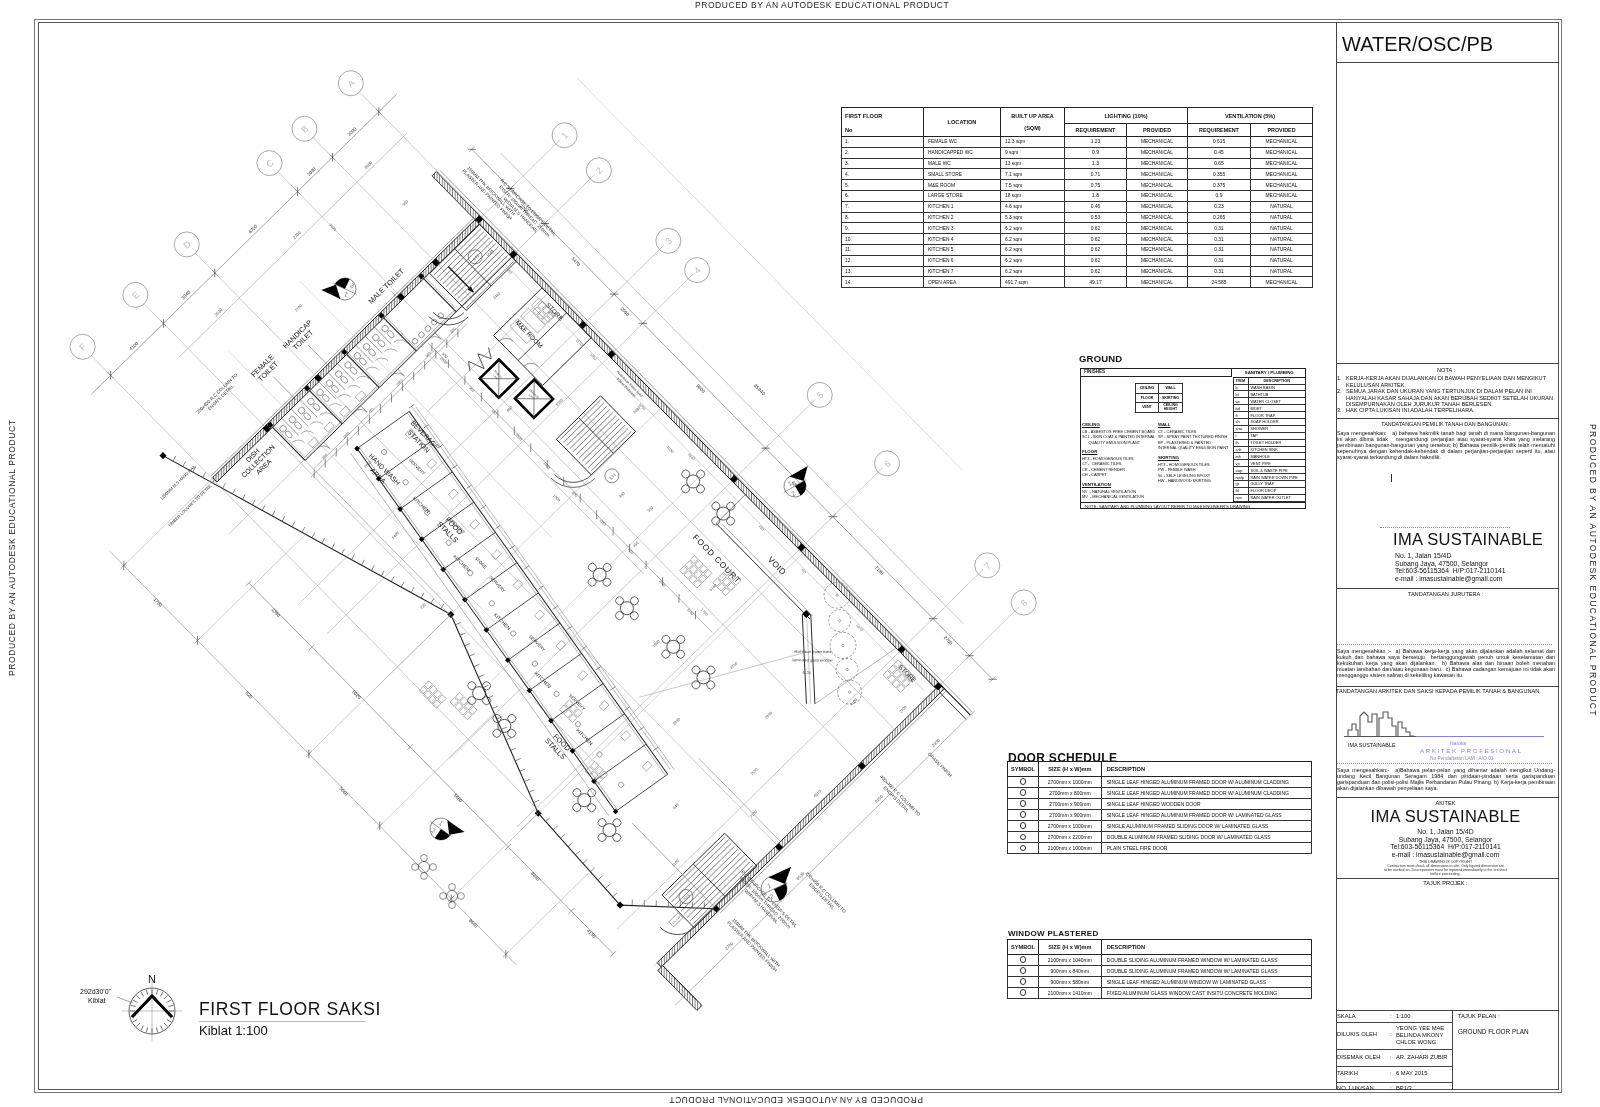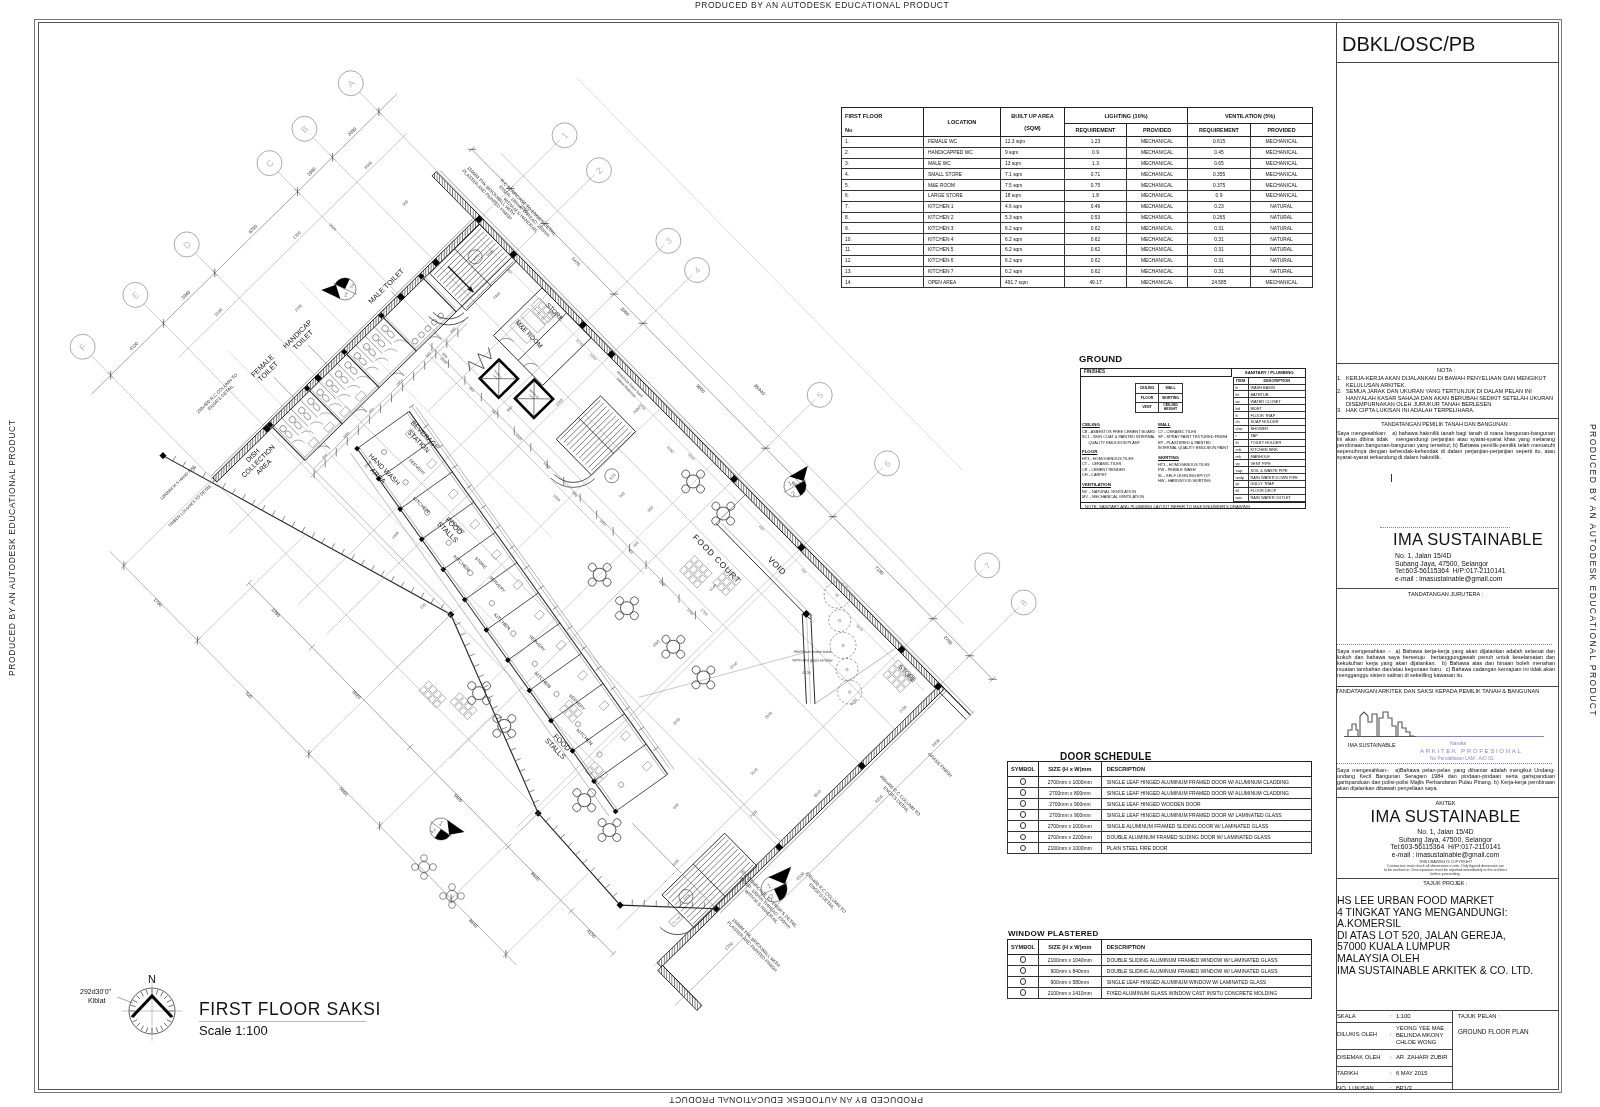--- a/index.html
+++ b/index.html
@@ -13,21 +13,21 @@
 <div class="abs" style="left:695px;top:0px;width:260px;font-size:8.5px;color:#222;letter-spacing:0.55px;white-space:nowrap;">PRODUCED BY AN AUTODESK EDUCATIONAL PRODUCT</div>
 <div class="abs" style="left:681px;top:1095px;width:242px;font-size:8.5px;color:#222;letter-spacing:0.55px;white-space:nowrap;transform:rotate(180deg);">PRODUCED BY AN AUTODESK EDUCATIONAL PRODUCT</div>
 <div class="abs vtext" style="left:7px;top:436px;height:240px;font-size:8.5px;color:#222;letter-spacing:0.6px;white-space:nowrap;transform:rotate(180deg);">PRODUCED BY AN AUTODESK EDUCATIONAL PRODUCT</div>
 <div class="abs vtext" style="left:1588px;top:424px;height:310px;font-size:8.5px;color:#222;letter-spacing:1.45px;white-space:nowrap;">PRODUCED BY AN AUTODESK EDUCATIONAL PRODUCT</div>
 
 <div class="abs" style="left:34px;top:19px;width:1528px;height:1074px;border:1px solid #777;"></div>
 <div class="abs" style="left:38px;top:22px;width:1521px;height:1068px;border:1px solid #555;"></div>
 
 <div class="abs" style="left:1336px;top:22px;width:0;height:1068px;border-left:1.2px solid #444;"></div>
 <div class="abs" style="left:1336px;top:62px;width:223px;height:0;border-top:1px solid #444;"></div>
-<div class="abs" style="left:1342px;top:33px;font-size:20px;color:#111;">DBKL/OSC/PB</div>
+<div class="abs" style="left:1342px;top:33px;font-size:20px;color:#111;">WATER/OSC/PB</div>
 <div class="abs" style="left:1336px;top:362.5px;width:223px;height:0;border-top:1px solid #444;"></div>
 <div class="abs" style="left:1337px;top:367px;width:218px;font-size:5.6px;line-height:6.4px;color:#111;">
 <div style="text-align:center;margin-bottom:2px;">NOTA :</div>
 <div style="display:flex;">
         <span style="width:9px;">1.</span>
         <span style="flex:1;">KERJA-KERJA AKAN DIJALANKAN DI BAWAH PENYELIAAN DAN MENGIKUT KELULUSAN ARKITEK.</span>
       </div>
 <div style="display:flex;">
         <span style="width:9px;">2.</span>
         <span style="flex:1;">SEMUA JARAK DAN UKURAN YANG TERTUNJUK DI DALAM PELAN INI HANYALAH KASAR SAHAJA DAN AKAN BERUBAH SEDIKIT SETELAH UKURAN DISEMPURNAKAN OLEH JURUKUR TANAH BERLESEN.</span>
@@ -67,21 +67,20 @@
 <div class="abs" style="left:1337px;top:767px;width:218px;font-size:5.4px;line-height:6.1px;color:#111;text-align:justify;">Saya mengesahkan:-&nbsp; a)Bahawa pelan-pelan yang dihantar adalah mengikut Undang-undang Kecil Bangunan Seragam 1984 dan pindaan-pindaan serta garispanduan garispanduan dan polisi-polisi Majlis Perbandaran Pulau Pinang. b) Kerja-kerja pembinaan akan dijalankan dibawah penyeliaan saya.</div>
 <div class="abs" style="left:1336px;top:796.5px;width:223px;height:0;border-top:1px solid #444;"></div>
 <div class="abs" style="left:1332px;top:800px;width:227px;text-align:center;color:#111;">
 <div style="font-size:5.6px;">AKITEK</div>
 <div style="font-size:16.5px;letter-spacing:0.3px;margin-top:1px;">IMA SUSTAINABLE</div>
 <div style="font-size:6.8px;line-height:7.6px;margin-top:2px;">No. 1, Jalan 15/4D<br>Subang Jaya, 47500, Selangor<br>Tel:603-56115364&nbsp; H/P:017-2110141<br>e-mail : imasustainable@gmail.com</div>
 <div style="font-size:3.6px;line-height:4px;margin-top:2px;color:#333;">THIS DRAWING IS COPYRIGHT<br>Contractors must check all dimensions in site. Only figured dimension are<br>to be worked on. Discrepancies must be reported immediately to the architect<br>before proceeding.</div>
 </div>
 <div class="abs" style="left:1336px;top:877.5px;width:223px;height:0;border-top:1px solid #444;"></div>
 <div class="abs" style="left:1332px;top:880px;width:227px;text-align:center;font-size:5.6px;color:#111;">TAJUK PROJEK :</div>
-<div class="abs" style="left:1337px;top:895px;width:222px;font-size:10.5px;line-height:11.6px;color:#111;">HS LEE URBAN FOOD MARKET<br>4 TINGKAT YANG MENGANDUNGI:<br>A.KOMERSIL<br>DI ATAS LOT 520, JALAN GEREJA,<br>57000 KUALA LUMPUR<br>MALAYSIA OLEH<br>IMA SUSTAINABLE ARKITEK &amp; CO. LTD.</div>
 <div class="abs" style="left:1336px;top:1009.5px;width:223px;height:0;border-top:1px solid #444;"></div>
 <div class="abs" style="left:1336px;top:1022px;width:116px;height:0;border-top:1px solid #444;"></div>
 <div class="abs" style="left:1336px;top:1049px;width:116px;height:0;border-top:1px solid #444;"></div>
 <div class="abs" style="left:1336px;top:1066px;width:116px;height:0;border-top:1px solid #444;"></div>
 <div class="abs" style="left:1336px;top:1082px;width:116px;height:0;border-top:1px solid #444;"></div>
 <div class="abs" style="left:1452px;top:1009.5px;width:0;height:80px;border-left:1px solid #444;"></div>
 <div class="abs" style="left:1337px;top:1013px;font-size:5.8px;color:#111;">SKALA</div>
 <div class="abs" style="left:1390px;top:1013px;font-size:5.8px;color:#111;">:</div>
 <div class="abs" style="left:1396px;top:1013px;font-size:5.8px;line-height:7px;color:#111;">1:100</div>
 <div class="abs" style="left:1337px;top:1031px;font-size:5.8px;color:#111;">DILUKIS OLEH</div>
@@ -379,21 +378,21 @@
         <tr style="height:6.9px;">
           <td style="border:1px solid #333;padding-left:2px;">fd</td>
           <td style="border:1px solid #333;padding-left:2px;">FLOOR DROP</td>
         </tr>
         <tr style="height:6.9px;">
           <td style="border:1px solid #333;padding-left:2px;">rwo</td>
           <td style="border:1px solid #333;padding-left:2px;">RAIN  WATER  OUTLET</td>
         </tr>
       </tbody>
     </table>
-<div class="abs" style="left:1060px;top:751px;font-size:10px;font-weight:bold;letter-spacing:0.3px;color:#111;">DOOR SCHEDULE</div>
+<div class="abs" style="left:1008px;top:751px;font-size:12px;font-weight:bold;letter-spacing:0.3px;color:#111;">DOOR SCHEDULE</div>
     <table class="abs" style="left:1007px;top:761px;width:305px;font-size:5px;color:#111;">
       <colgroup>
         <col style="width:31px">
         <col style="width:63px">
         <col style="width:211px">
       </colgroup>
       <tbody>
         <tr style="height:15px;">
           <td style="border:1.2px solid #222;border-bottom:1.6px solid #222;text-align:center;font-weight:bold;font-size:5.6px;">SYMBOL</td>
           <td style="border:1.2px solid #222;border-bottom:1.6px solid #222;text-align:center;font-weight:bold;font-size:5.6px;">SIZE (H x W)mm</td>
@@ -466,21 +465,21 @@
         </tr>
         <tr style="height:11.05px;">
           <td style="border:1px solid #333;text-align:center;"><span style="display:inline-block;width:6.5px;height:6.5px;border:0.8px solid #333;border-radius:50%;"></span></td>
           <td style="border:1px solid #333;text-align:center;">2100mm x 1410mm</td>
           <td style="border:1px solid #333;padding-left:5px;">FIXED ALUMINUM GLASS WINDOW CAST INSITU CONCRETE MOLDING</td>
         </tr>
       </tbody>
     </table>
 <div class="abs" style="left:199px;top:999px;font-size:17.5px;letter-spacing:0.6px;color:#111;">FIRST FLOOR SAKSI</div>
 <div class="abs" style="left:199px;top:1021px;width:167px;height:0;border-top:1px solid #bbb;"></div>
-<div class="abs" style="left:199px;top:1022.5px;font-size:13px;color:#111;">Scale 1:100</div>
+<div class="abs" style="left:199px;top:1022.5px;font-size:13px;color:#111;">Kiblat 1:100</div>
 <div class="abs" style="left:80px;top:988px;font-size:7px;color:#111;">292d30'0"</div>
 <div class="abs" style="left:88px;top:997px;font-size:7px;color:#111;">Kiblat</div>
 <svg class="abs" style="left:0;top:0;" width="1600" height="1107" viewBox="0 0 1600 1107">
 <defs>
         <pattern id="hp" width="2.6" height="2.6" patternUnits="userSpaceOnUse" patternTransform="rotate(45)">
           <rect width="2.6" height="2.6" fill="#fff"></rect>
           <line x1="0" y1="0" x2="0" y2="2.6" stroke="#111" stroke-width="1.05"></line>
         </pattern>
       </defs>
 <g transform="translate(213,478) rotate(-44.5)" font-family="Liberation Sans, sans-serif">

